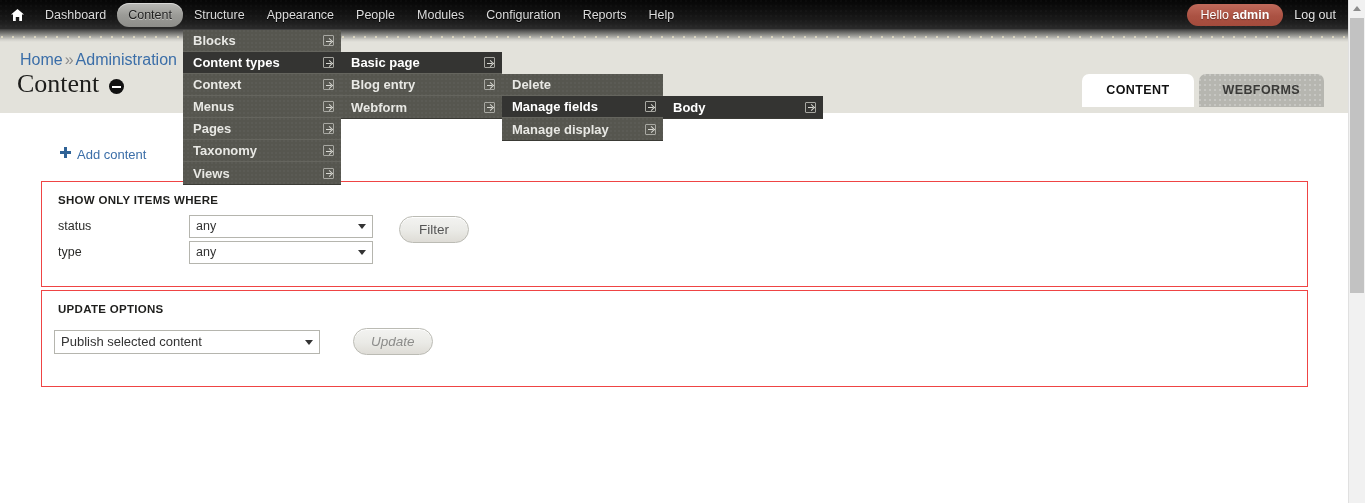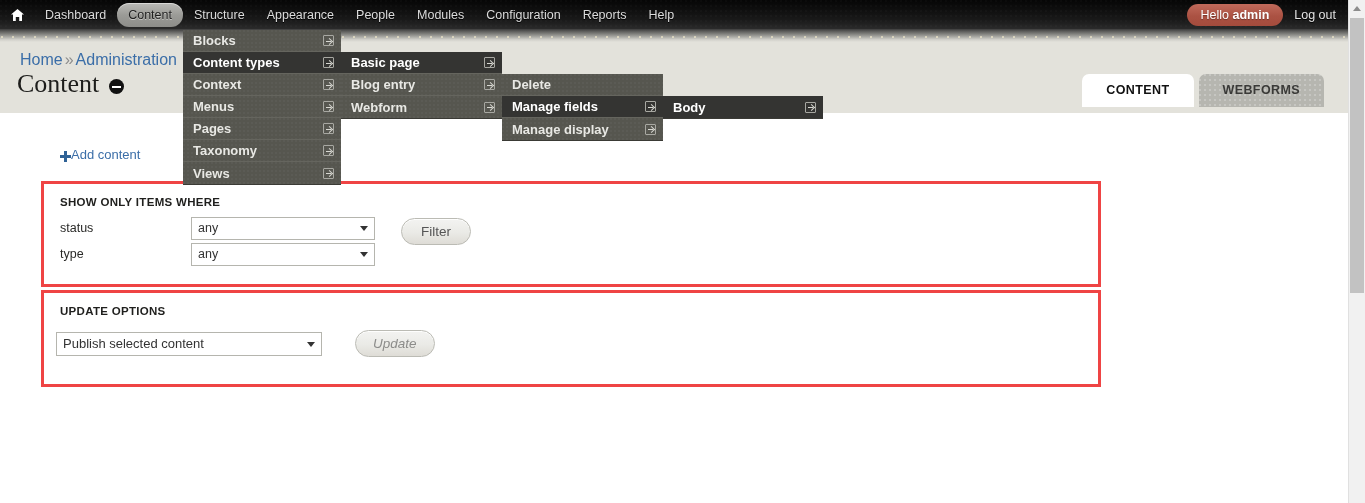--- a/index.html
+++ b/index.html
@@ -249,21 +249,21 @@
     left: 0; top: 113px;
     width: 1348px;
     height: 390px;
     background: #ffffff;
     z-index: 5;
   }
 
   #add-content {
     position: absolute;
     left: 60px; top: 147px;
-    display: flex; align-items: flex-end; 
+    display: flex; align-items: flex-start; gap: 6px;
     font-size: 13px;
     color: #3b6ea8;
     cursor: pointer;
     z-index: 8;
   }
   .plus-icon {
     position: relative;
     width: 11px; height: 11px;
     display: inline-block;
   }
@@ -272,22 +272,22 @@
     position: absolute;
     background: #2f6296;
   }
   .plus-icon::before { left: 0; top: 4px; width: 11px; height: 3px; }
   .plus-icon::after  { left: 4px; top: 0; width: 3px; height: 11px; }
 
   
   .fieldset {
     position: absolute;
     left: 41px;
-    width: 1060px;
-    border: 3px solid #ef4444;
+    width: 1267px;
+    border: 1px solid #ef4444;
     background: #fff;
     z-index: 8;
   }
   #filter-fieldset { top: 181px; height: 106px; }
   #update-fieldset { top: 290px; height: 97px; }
 
   .legend {
     font-size: 11.5px;
     font-weight: bold;
     letter-spacing: 0.3px;

